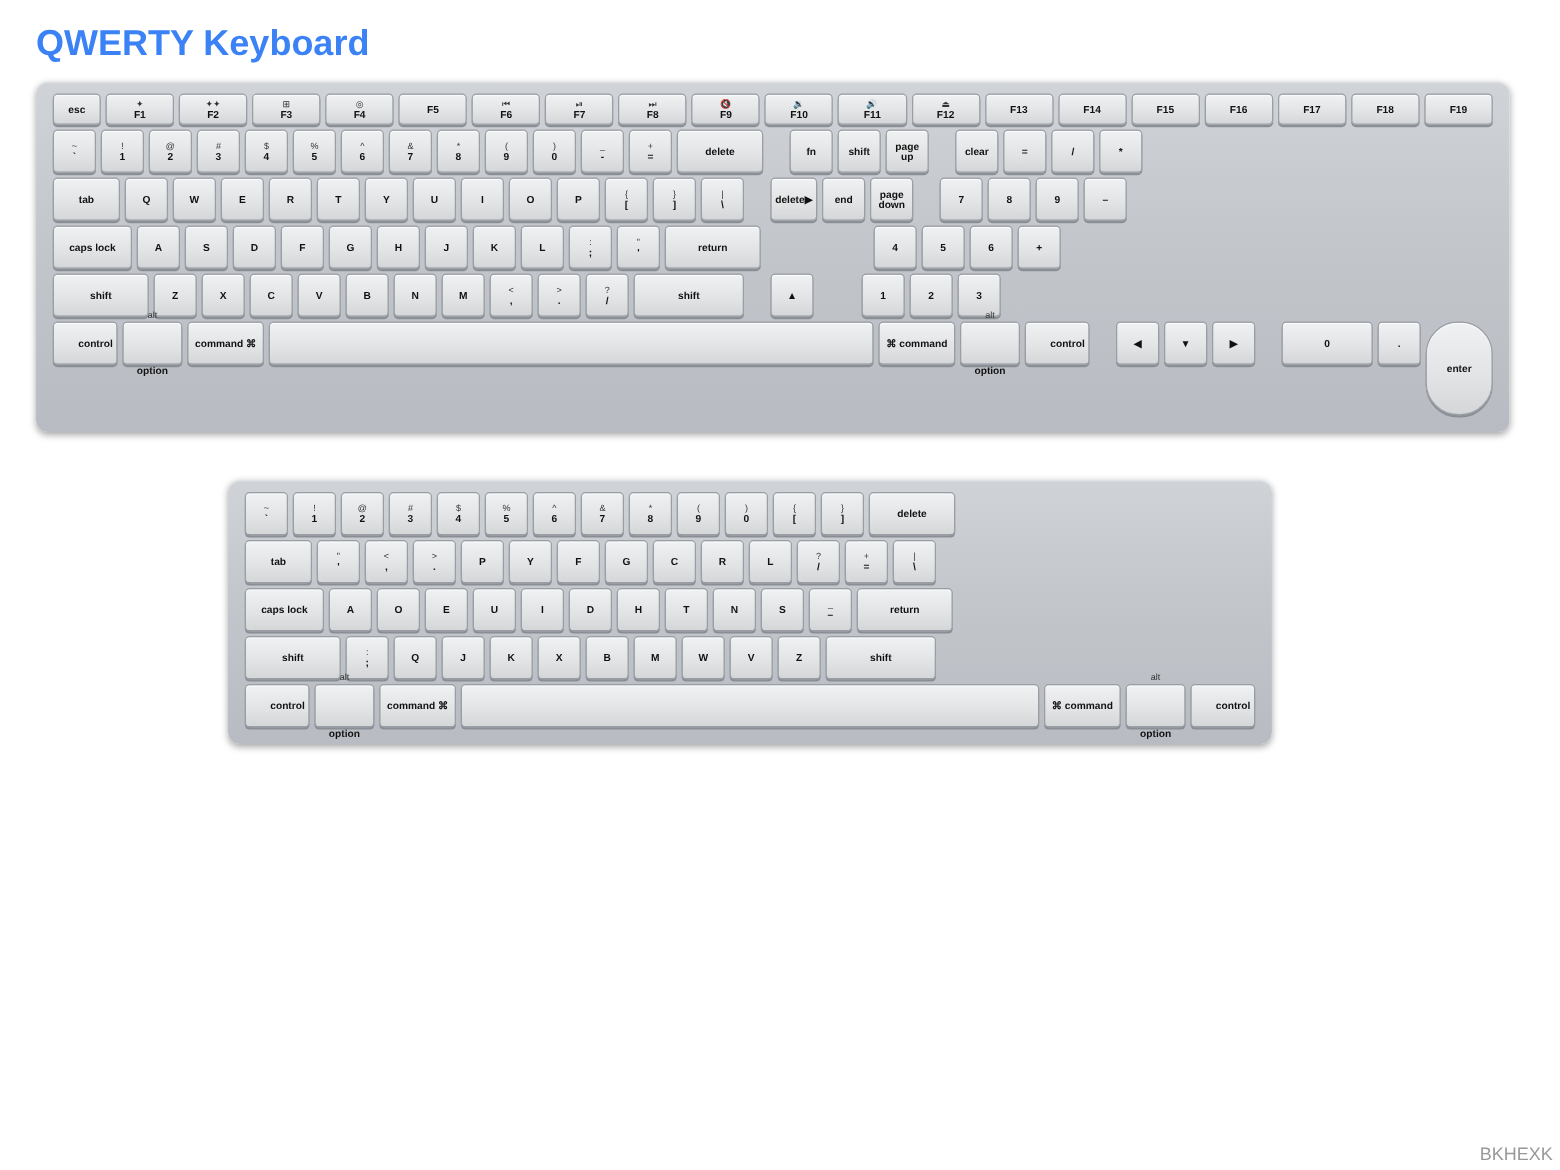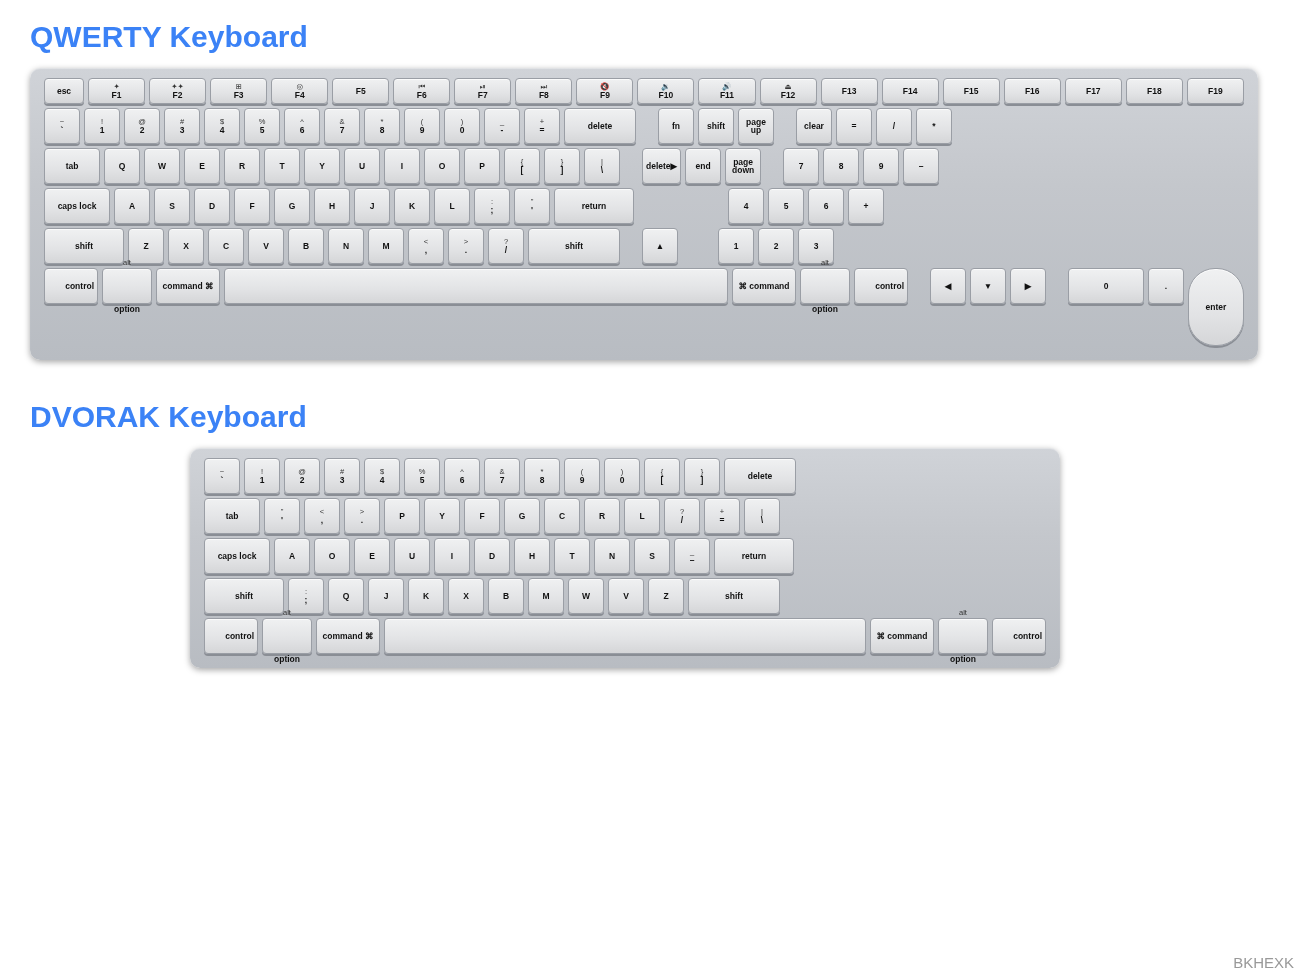--- a/index.html
+++ b/index.html
@@ -257,21 +257,20 @@
       <div class="key w-num-0"><span class="bot-label">0</span></div>
       <div class="key"><span class="bot-label">.</span></div>
       <div class="key w-num-enter"><span class="bot-label">enter</span></div>
     </div>
 
   </div>
   </div>
 </div>
 
 <div style="margin-top: 10px;">
-  <div class="section-title">DVORAK Keyboard</div>
 
   <div class="kbd-wrapper">
   <div class="keyboard compact">
 
     <div class="key-row">
       <div class="key"><span class="top-label">~</span><span class="bot-label">`</span></div>
       <div class="key"><span class="top-label">!</span><span class="bot-label">1</span></div>
       <div class="key"><span class="top-label">@</span><span class="bot-label">2</span></div>
       <div class="key"><span class="top-label">#</span><span class="bot-label">3</span></div>
       <div class="key"><span class="top-label">$</span><span class="bot-label">4</span></div>

